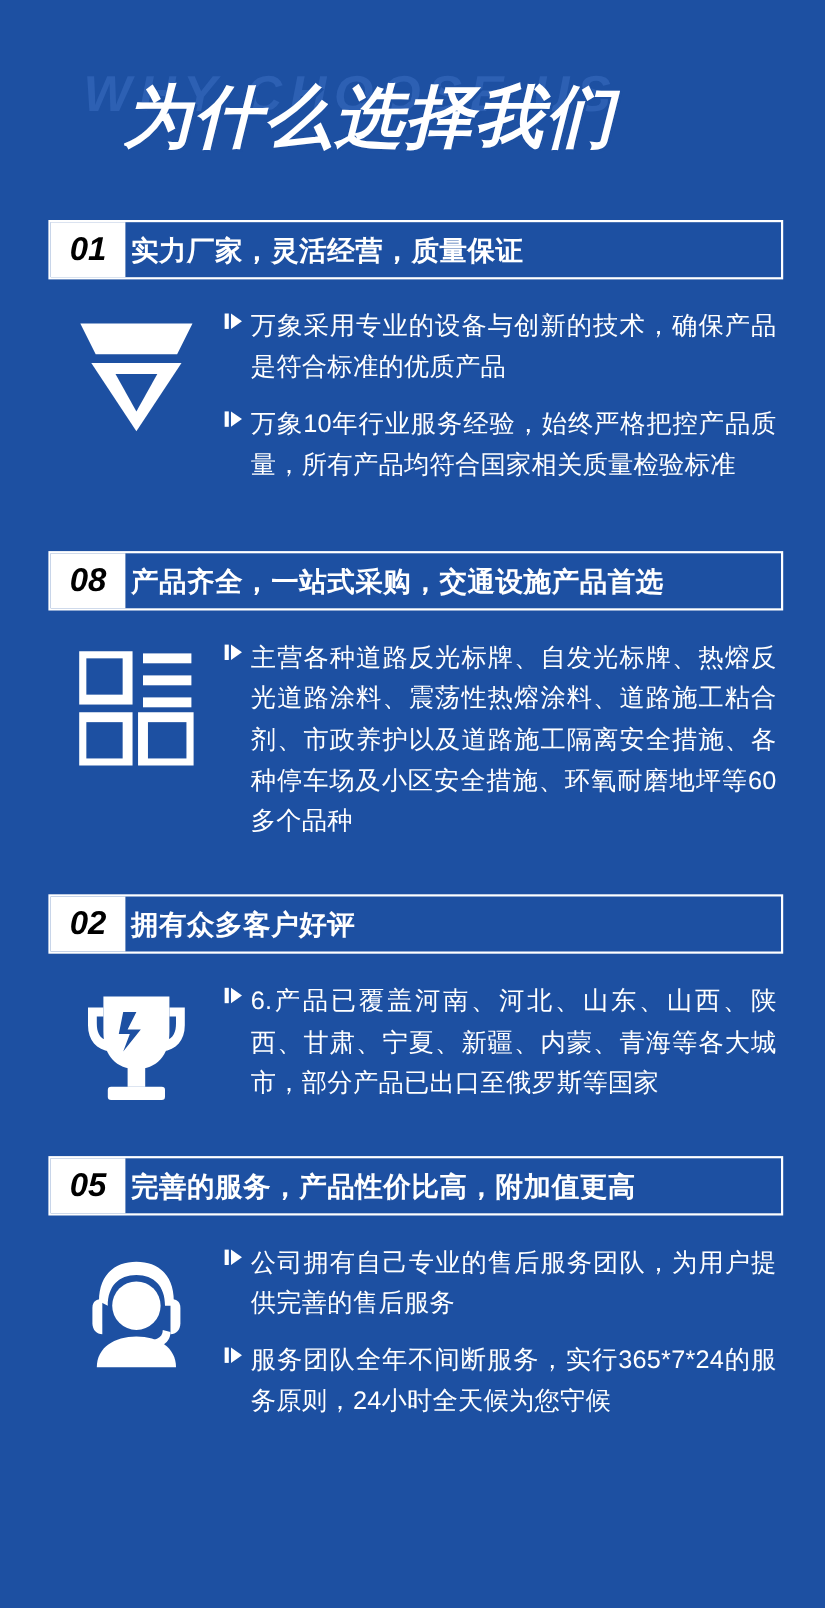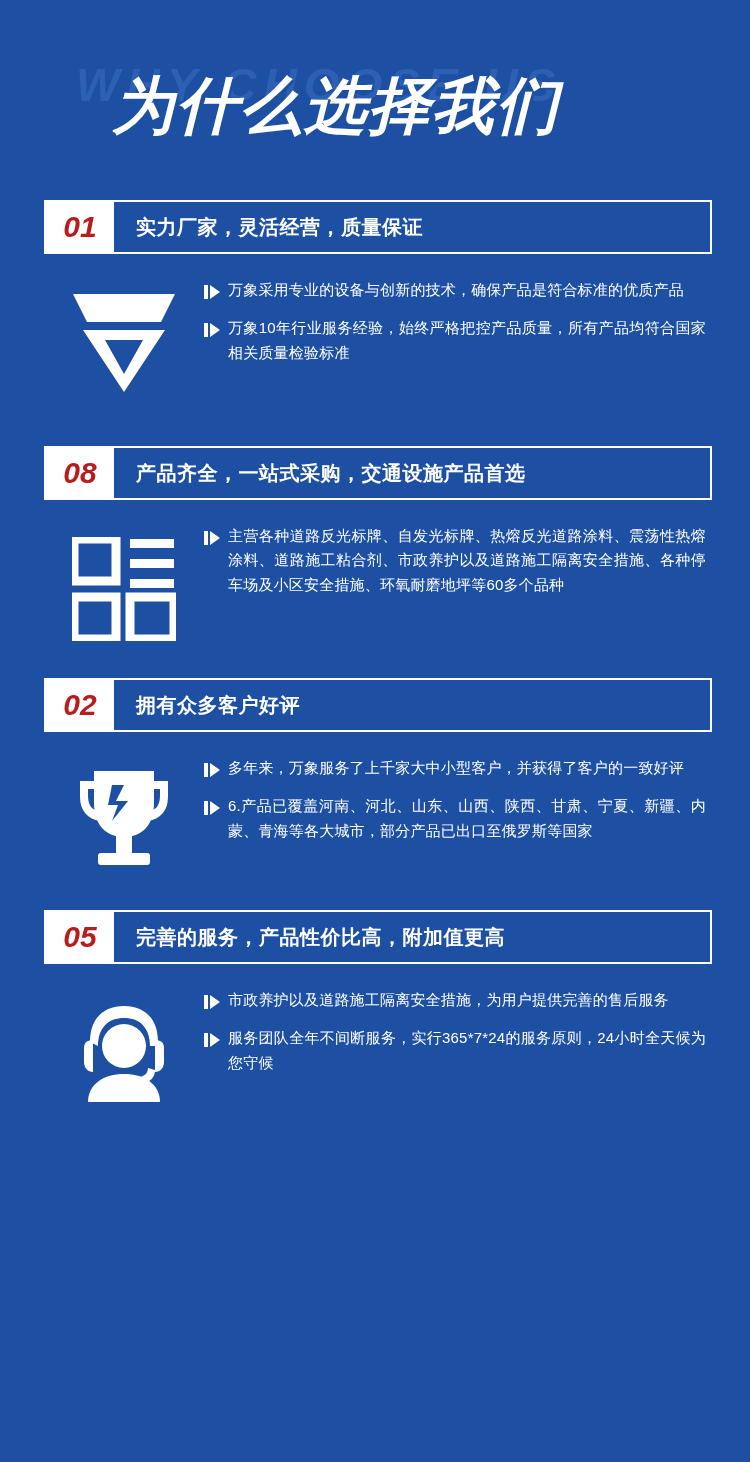--- a/index.html
+++ b/index.html
@@ -57,37 +57,37 @@
     display: flex;
     align-items: stretch;
     height: 54px;
     border: 2px solid #ffffff;
     background: transparent;
     margin-bottom: 16px;
   }
   .sec-num {
     width: 68px;
     background: #ffffff;
-    color: #b91c1c;
+    color: #000000;
     font-size: 30px;
     font-weight: bold;
     font-style: italic;
     display: flex;
     align-items: center;
     justify-content: center;
     letter-spacing: 0px;
     text-align: center;
   }
   .sec-title {
     flex: 1;
     display: flex;
     align-items: center;
-    padding-left: 22px;
+    padding-left: 5px;
     color: #ffffff;
-    font-size: 20px;
+    font-size: 25px;
     font-weight: bold;
     letter-spacing: 0.5px;
     white-space: nowrap;
   }
 
   .sec-body {
     display: flex;
     align-items: flex-start;
     padding: 8px 0 0 0;
   }
@@ -109,21 +109,21 @@
     align-items: flex-start;
     margin-bottom: 14px;
   }
   .bullet-mark {
     flex: 0 0 auto;
     margin-right: 7px;
     padding-top: 6px;
   }
   .bullet-text {
     color: #ffffff;
-    font-size: 15px;
+    font-size: 23px;
     line-height: 1.62;
     letter-spacing: 0.2px;
     text-align: justify;
   }
 
   .sec-gap { height: 46px; }
   .sec-gap-sm { height: 34px; }
 
   svg { display: block; }
 </style>
@@ -217,29 +217,20 @@
         <svg width="112" height="108" viewBox="0 0 112 108">
           <path d="M26 4 H86 V36 C86 58 74 70 56 70 C38 70 26 58 26 36 Z" fill="#ffffff"></path>
           <path d="M26 14 H12 V30 C12 44 20 52 32 54 L30 44 C22 42 20 36 20 28 V22 H26 Z" fill="#ffffff"></path>
           <path d="M86 14 H100 V30 C100 44 92 52 80 54 L82 44 C90 42 92 36 92 28 V22 H86 Z" fill="#ffffff"></path>
           <rect x="48" y="68" width="16" height="18" fill="#ffffff"></rect>
           <rect x="30" y="86" width="52" height="12" rx="3" fill="#ffffff"></rect>
           <path d="M44 18 L56 18 L48 34 L60 34 L44 54 L50 38 L40 38 Z" fill="#1d50a2"></path>
         </svg>
       </div>
       <div class="bullets">
-        <div class="bullet">
-          <span class="bullet-mark">
-            <svg width="17" height="16" viewBox="0 0 17 16">
-                <rect x="0" y="1" width="4" height="14" fill="#ffffff"></rect>
-                <path d="M6 1 L16 8 L6 15 Z" fill="#ffffff"></path>
-              </svg>
-          </span>
-          <span class="bullet-text">多年来，万象服务了上千家大中小型客户，并获得了客户的一致好评</span>
-        </div>
         <div class="bullet">
           <span class="bullet-mark">
             <svg width="17" height="16" viewBox="0 0 17 16">
                 <rect x="0" y="1" width="4" height="14" fill="#ffffff"></rect>
                 <path d="M6 1 L16 8 L6 15 Z" fill="#ffffff"></path>
               </svg>
           </span>
           <span class="bullet-text">6.产品已覆盖河南、河北、山东、山西、陕西、甘肃、宁夏、新疆、内蒙、青海等各大城市，部分产品已出口至俄罗斯等国家</span>
         </div>
       </div>
@@ -266,21 +257,21 @@
         </svg>
       </div>
       <div class="bullets">
         <div class="bullet">
           <span class="bullet-mark">
             <svg width="17" height="16" viewBox="0 0 17 16">
                 <rect x="0" y="1" width="4" height="14" fill="#ffffff"></rect>
                 <path d="M6 1 L16 8 L6 15 Z" fill="#ffffff"></path>
               </svg>
           </span>
-          <span class="bullet-text">市政养护以及道路施工隔离安全措施，为用户提供完善的售后服务</span>
+          <span class="bullet-text">公司拥有自己专业的售后服务团队，为用户提供完善的售后服务</span>
         </div>
         <div class="bullet">
           <span class="bullet-mark">
             <svg width="17" height="16" viewBox="0 0 17 16">
                 <rect x="0" y="1" width="4" height="14" fill="#ffffff"></rect>
                 <path d="M6 1 L16 8 L6 15 Z" fill="#ffffff"></path>
               </svg>
           </span>
           <span class="bullet-text">服务团队全年不间断服务，实行365*7*24的服务原则，24小时全天候为您守候</span>
         </div>

